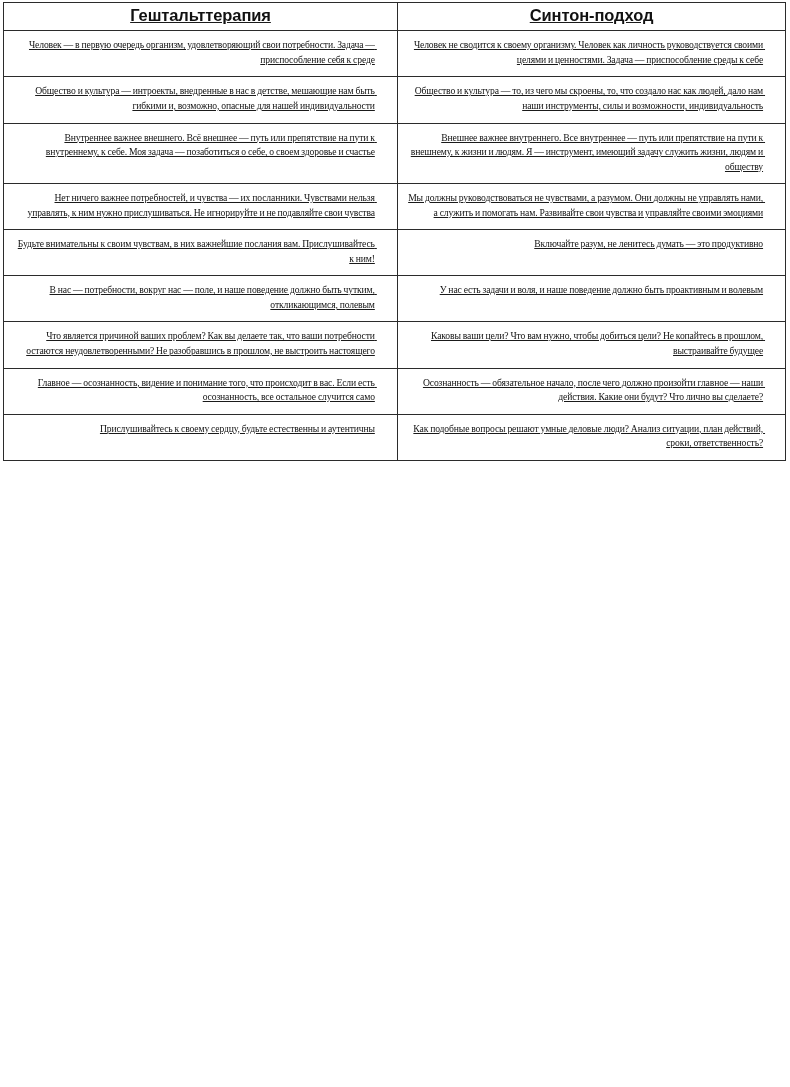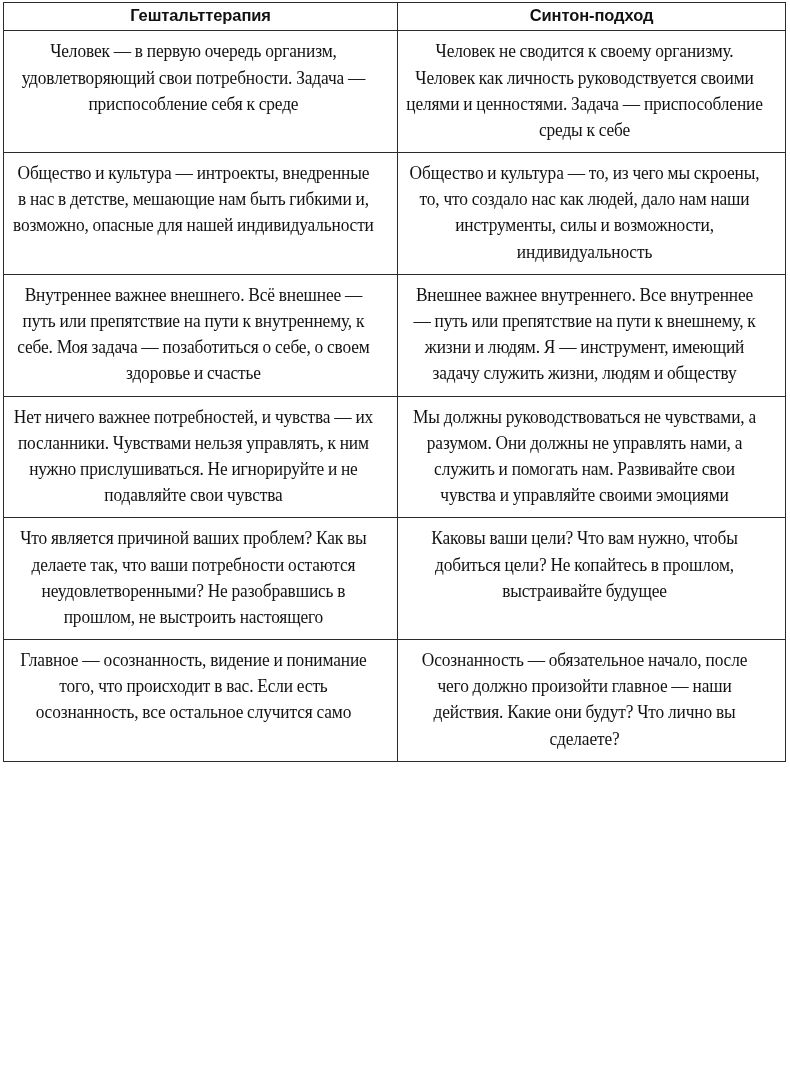--- a/index.html
+++ b/index.html
@@ -19,20 +19,21 @@
     width: 790px;
     height: 1087px;
     box-sizing: border-box;
     padding: 2px 5px 0 3px;
   }
   table.compare {
     width: 782px;
     border-collapse: collapse;
     table-layout: fixed;
     background: #a21caf;
+    text-decoration: underline;
   }
   table.compare col.c1 { width: 394px; }
   table.compare col.c2 { width: 388px; }
 
   table.compare th,
   table.compare td {
     border: 1px solid #2b2b2b;
     vertical-align: top;
     background: #ffffff;
   }
@@ -43,24 +44,24 @@
     font-size: 16.5px;
     letter-spacing: -0.1px;
     text-align: center;
     padding: 4px 6px 6px 6px;
     line-height: 1.05;
     color: #111;
   }
 
   table.compare tbody td {
     font-family: "Liberation Serif", serif;
-    font-size: 18px;
+    font-size: 10px;
     line-height: 1.455;
     padding: 7px 9px 9px 8px;
-    text-align: center;
+    text-align: right;
     word-spacing: -0.3px;
     letter-spacing: -0.15px;
     color: #121212;
     transform-origin: left top;
   }
   table.compare tbody td .cell-text {
     display: block;
     transform: scaleX(0.965);
     transform-origin: left top;
     white-space: pre-wrap;
@@ -109,29 +110,53 @@
         <tr>
           <td>
             <span class="cell-text">Нет ничего важнее потребностей, и чувства — их посланники. Чувствами нельзя управлять, к ним нужно прислушиваться. Не игнорируйте и не подавляйте свои чувства</span>
           </td>
           <td>
             <span class="cell-text">Мы должны руководствоваться не чувствами, а разумом. Они должны не управлять нами, а служить и помогать нам. Развивайте свои чувства и управляйте своими эмоциями</span>
           </td>
         </tr>
         <tr>
           <td>
+            <span class="cell-text">Будьте внимательны к своим чувствам, в них важнейшие послания вам. Прислушивайтесь к ним!</span>
+          </td>
+          <td>
+            <span class="cell-text">Включайте разум, не ленитесь думать — это продуктивно</span>
+          </td>
+        </tr>
+        <tr>
+          <td>
+            <span class="cell-text">В нас — потребности, вокруг нас — поле, и наше поведение должно быть чутким, откликающимся, полевым</span>
+          </td>
+          <td>
+            <span class="cell-text">У нас есть задачи и воля, и наше поведение должно быть проактивным и волевым</span>
+          </td>
+        </tr>
+        <tr>
+          <td>
             <span class="cell-text">Что является причиной ваших проблем? Как вы делаете так, что ваши потребности остаются неудовлетворенными? Не разобравшись в прошлом, не выстроить настоящего</span>
           </td>
           <td>
             <span class="cell-text">Каковы ваши цели? Что вам нужно, чтобы добиться цели? Не копайтесь в прошлом, выстраивайте будущее</span>
           </td>
         </tr>
         <tr>
           <td>
             <span class="cell-text">Главное — осознанность, видение и понимание того, что происходит в вас. Если есть осознанность, все остальное случится само</span>
           </td>
           <td>
             <span class="cell-text">Осознанность — обязательное начало, после чего должно произойти главное — наши действия. Какие они будут? Что лично вы сделаете?</span>
           </td>
         </tr>
+        <tr>
+          <td>
+            <span class="cell-text">Прислушивайтесь к своему сердцу, будьте естественны и аутентичны</span>
+          </td>
+          <td>
+            <span class="cell-text">Как подобные вопросы решают умные деловые люди? Анализ ситуации, план действий, сроки, ответственность?</span>
+          </td>
+        </tr>
       </tbody>
   </table>
 </div>
 
 </body></html>

